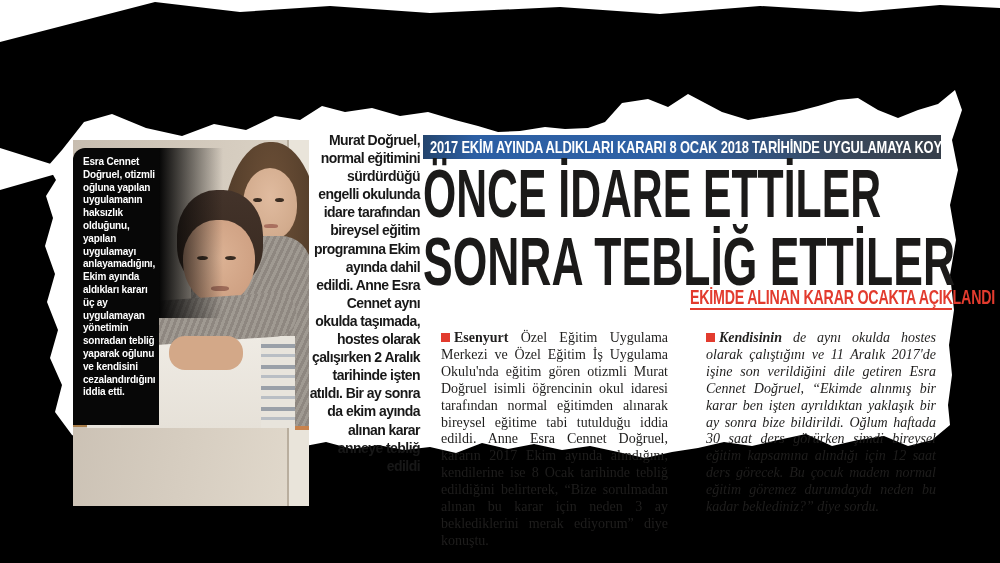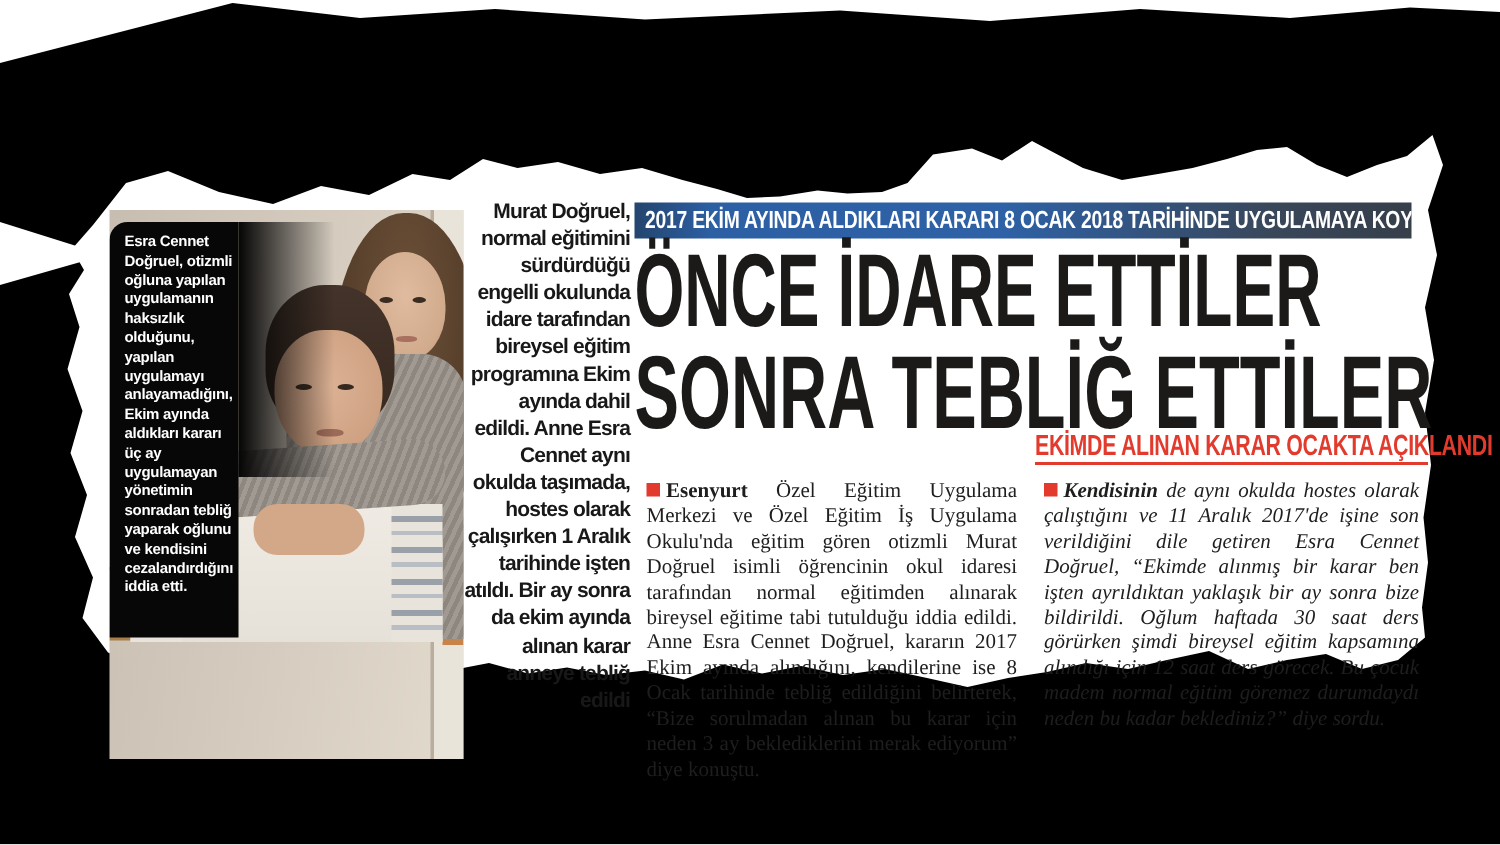--- a/index.html
+++ b/index.html
@@ -66,21 +66,21 @@
   .subhead.sh-left{left:425px;width:259px;}
   .subhead.sh-right{left:690px;width:262px;}
   .subhead span{display:inline-block;white-space:nowrap;color:#e23b2e;font-weight:bold;font-size:19.5px;
          line-height:19px;transform:scaleX(0.73);transform-origin:left center;letter-spacing:-0.3px;}
 
   
   .article{position:absolute;top:314px;font-family:"Liberation Serif",serif;font-size:14px;line-height:16.9px;
          color:#1f1e1d;text-align:justify;}
   .article.a-left{left:425px;width:259px;}
   .article.a-right{left:690px;width:262px;font-style:italic;}
-  .article p{margin:6px;}
+  .article p{margin:16px;}
   .bullet{display:inline-block;width:9px;height:9px;background:#e23b2e;margin-right:4px;}
   .lead-word{font-weight:bold;}
 </style>
 </head>
 <body>
 
 <div class="stage">
 
   <svg class="backdrop" viewBox="0 0 1000 563">
     <rect x="0" y="0" width="1000" height="563" fill="#ffffff"></rect>
@@ -126,21 +126,21 @@
       <div class="pat r"></div>
     </div>
     <div class="arm"></div>
     <div class="hands"></div>
     <div class="caption-fade"></div>
     <div class="caption-panel">
       <div class="caption-text">Esra Cennet Doğruel, otizmli oğluna yapılan uygulamanın haksızlık olduğunu, yapılan uygulamayı anlayamadığını, Ekim ayında aldıkları kararı üç ay uygulamayan yönetimin sonradan tebliğ yaparak oğlunu ve kendisini cezalandırdığını iddia etti.</div>
     </div>
   </div>
 
-  <div class="lead-col">Murat Doğruel, normal eğitimini sürdürdüğü engelli okulunda idare tarafından bireysel eğitim programına Ekim ayında dahil edildi. Anne Esra Cennet aynı okulda taşımada, hostes olarak çalışırken 1 Aralık tarihinde işten atıldı. Bir ay sonra da ekim ayında alınan karar anneye tebliğ edildi</div>
+  <div class="lead-col">Murat Doğruel, normal eğitimini sürdürdüğü engelli okulunda idare tarafından bireysel eğitim programına Ekim ayında dahil edildi. Anne Esra Cennet aynı okulda taşımada, hostes olarak çalışırken 2 Aralık tarihinde işten atıldı. Bir ay sonra da ekim ayında alınan karar anneye tebliğ edildi</div>
 
   <div class="kicker">
     <span>2017 EKİM AYINDA ALDIKLARI KARARI 8 OCAK 2018 TARİHİNDE UYGULAMAYA KOYDULAR</span>
   </div>
 
   <svg class="headline" viewBox="0 0 548 138">
     <text x="2" y="59" font-size="69" textLength="458" lengthAdjust="spacingAndGlyphs">ÖNCE İDARE ETTİLER</text>
     <text x="2" y="127" font-size="69" textLength="532" lengthAdjust="spacingAndGlyphs">SONRA TEBLİĞ ETTİLER</text>
   </svg>
 

